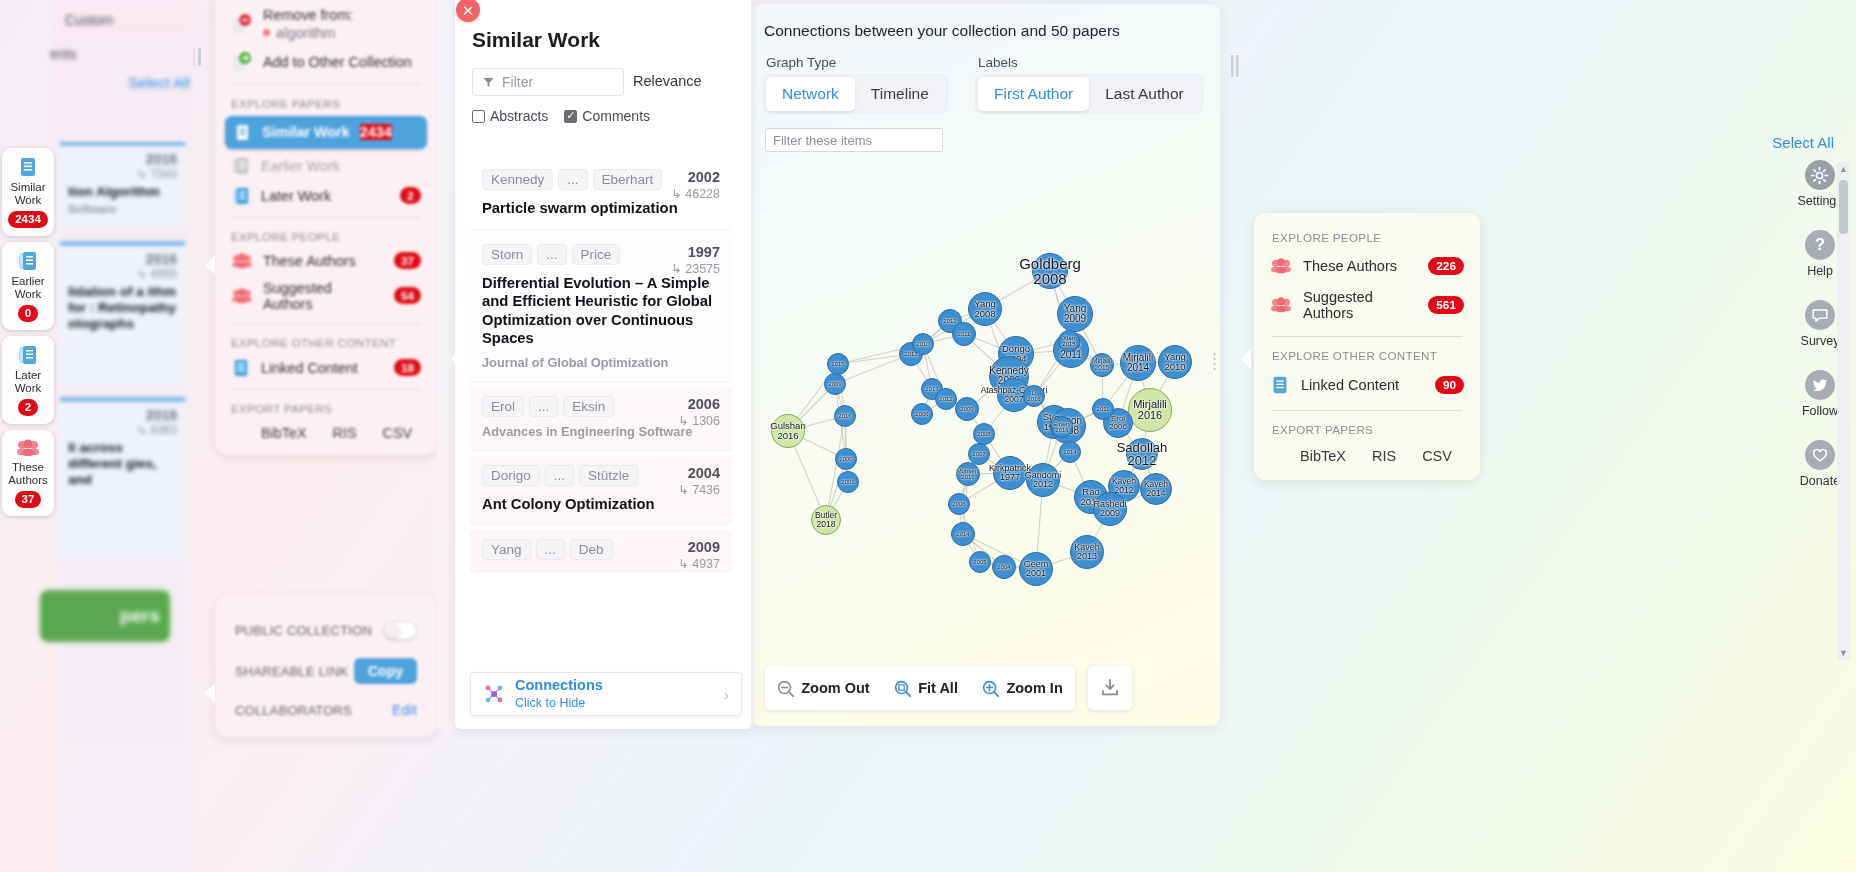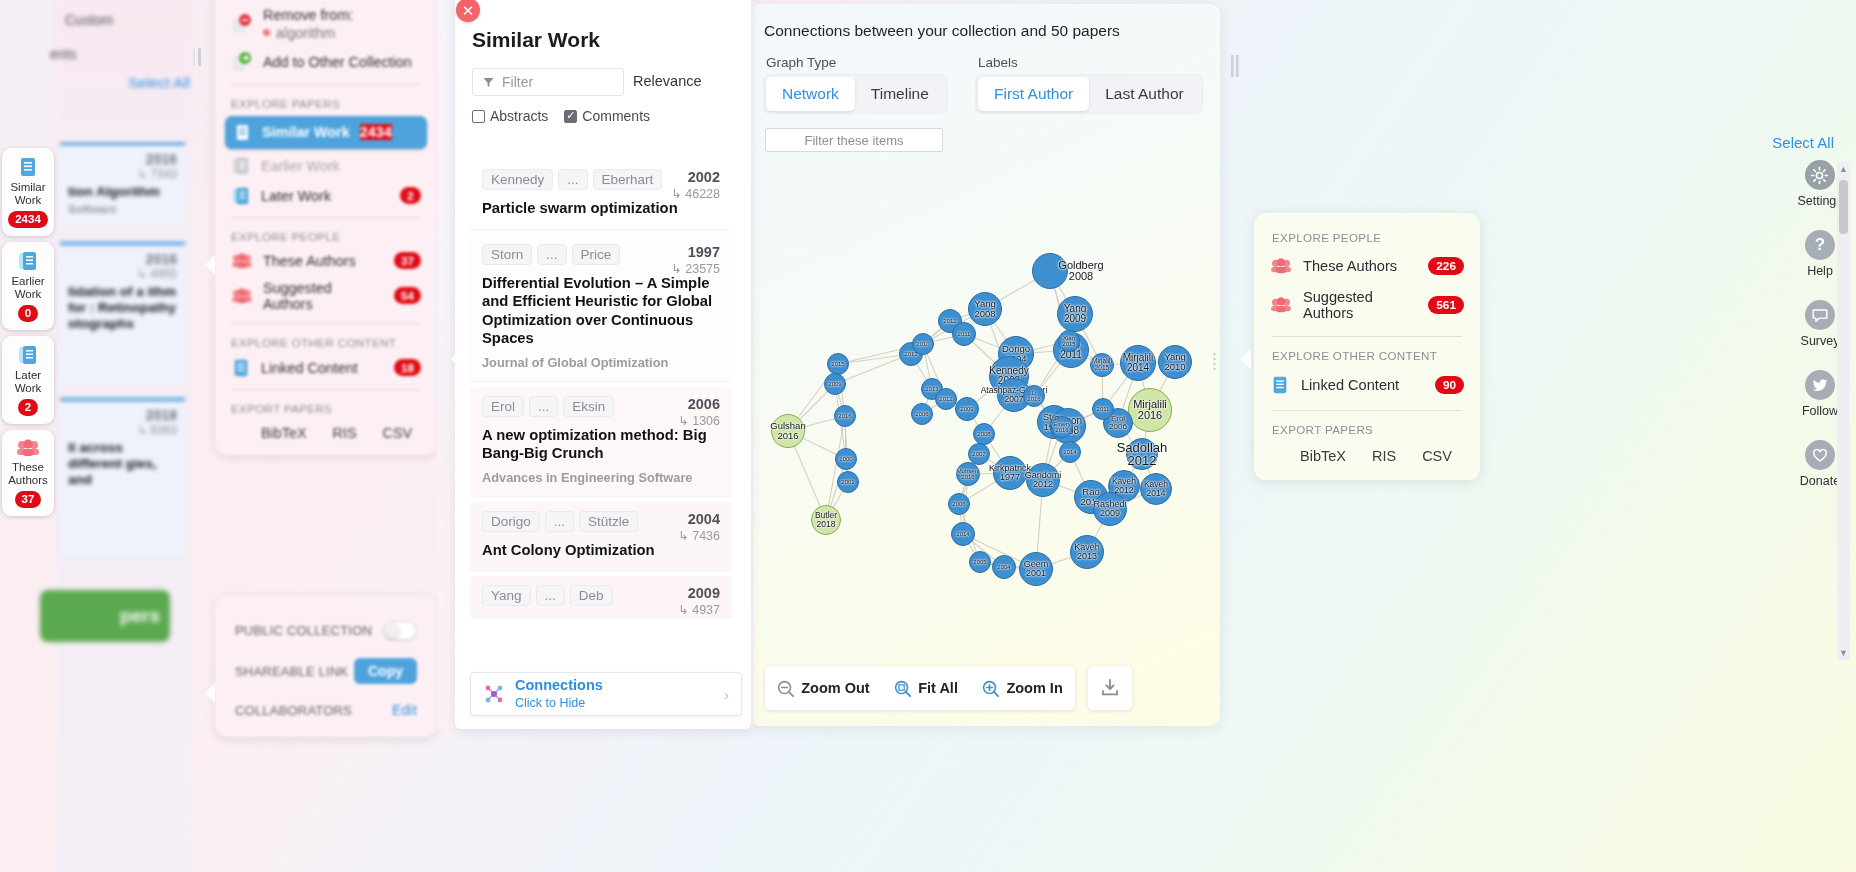--- a/index.html
+++ b/index.html
@@ -247,21 +247,21 @@
     position: absolute; background: #f2f3f7; border-radius: 7px;
     display: flex; padding: 3px; box-shadow: inset 0 0 0 1px rgba(0,0,0,.02);
   }
   .seg .sb {
     padding: 8px 16px; font-size: 15.5px; color: #3a3b42; border-radius: 5px;
   }
   .seg .sb.on { background: #fff; color: #2f8fe0; box-shadow: 0 1px 3px rgba(0,0,0,.12); }
   .gfilter {
     position: absolute; left: 15px; top: 124px; width: 178px; height: 24px;
     background: #fff; border: 1px solid #d9d9e0; border-radius: 2px;
-    font-size: 13px; color: #8e8e97; padding: 0 7px; display: flex; align-items: center; justify-content: center;
+    font-size: 13px; color: #8e8e97; padding: 0 7px; display: flex; align-items: center;
   }
   .graphcanvas { position: absolute; left: 0; top: 150px; width: 470px; height: 500px; }
   .gnode { position: absolute; transform: translate(-50%,-50%); }
   .gnode .circ {
     border-radius: 50%; background: #3d8fd0;
     border: 1.5px solid #2d6ea8;
     display: flex; flex-direction: column; align-items: center; justify-content: center;
     color: #11202e; line-height: 1.02; text-align: center; overflow: hidden;
   }
   .gnode.green .circ { background: #cfe6a6; border-color: #87ab55; }
@@ -649,21 +649,20 @@
     <div class="pcard" style="background:#fdf7f8;">
       <div class="authors">
         <span class="atag">Erol</span>
         <span class="atag">...</span>
         <span class="atag">Eksin</span>
       </div>
       <div class="meta">
         <div class="y">2006</div>
         <div class="c">↳ 1306</div>
       </div>
-      <div class="ptitle">A new optimization method: Big Bang-Big Crunch</div>
       <div class="pjour">Advances in Engineering Software</div>
     </div>
 
     <div class="pcard" style="background:#fdf6f7;">
       <div class="authors">
         <span class="atag">Dorigo</span>
         <span class="atag">...</span>
         <span class="atag">Stützle</span>
       </div>
       <div class="meta">
@@ -847,21 +846,21 @@
           <line x1="218" y1="320" x2="213" y2="380" stroke="#cfc9bd" stroke-width="1.1" opacity=".85"></line>
           <line x1="254" y1="413" x2="230" y2="408" stroke="#cfc9bd" stroke-width="1.1" opacity=".85"></line>
           <line x1="318" y1="272" x2="353" y2="255" stroke="#cfc9bd" stroke-width="1.1" opacity=".85"></line>
           <line x1="352" y1="211" x2="353" y2="255" stroke="#cfc9bd" stroke-width="1.1" opacity=".85"></line>
           <line x1="318" y1="272" x2="320" y2="298" stroke="#cfc9bd" stroke-width="1.1" opacity=".85"></line>
           <line x1="304" y1="268" x2="320" y2="298" stroke="#cfc9bd" stroke-width="1.1" opacity=".85"></line>
         </svg>
       <div id="nodes">
           <div class="gnode" style="left: 300px; top: 117px;">
             <div class="circ" style="width: 36px; height: 36px;"></div>
-            <div class="lbl" style="font-size: 11px; margin-left: 31px;">
+            <div class="lbl" style="font-size: 15px;">
               <div>Goldberg</div>
               <div>2008</div>
             </div>
           </div>
           <div class="gnode green" style="left: 38px; top: 277px;">
             <div class="circ" style="width: 34px; height: 34px;"></div>
             <div class="lbl" style="font-size: 9.5px;">
               <div>Gulshan</div>
               <div>2016</div>
             </div>

